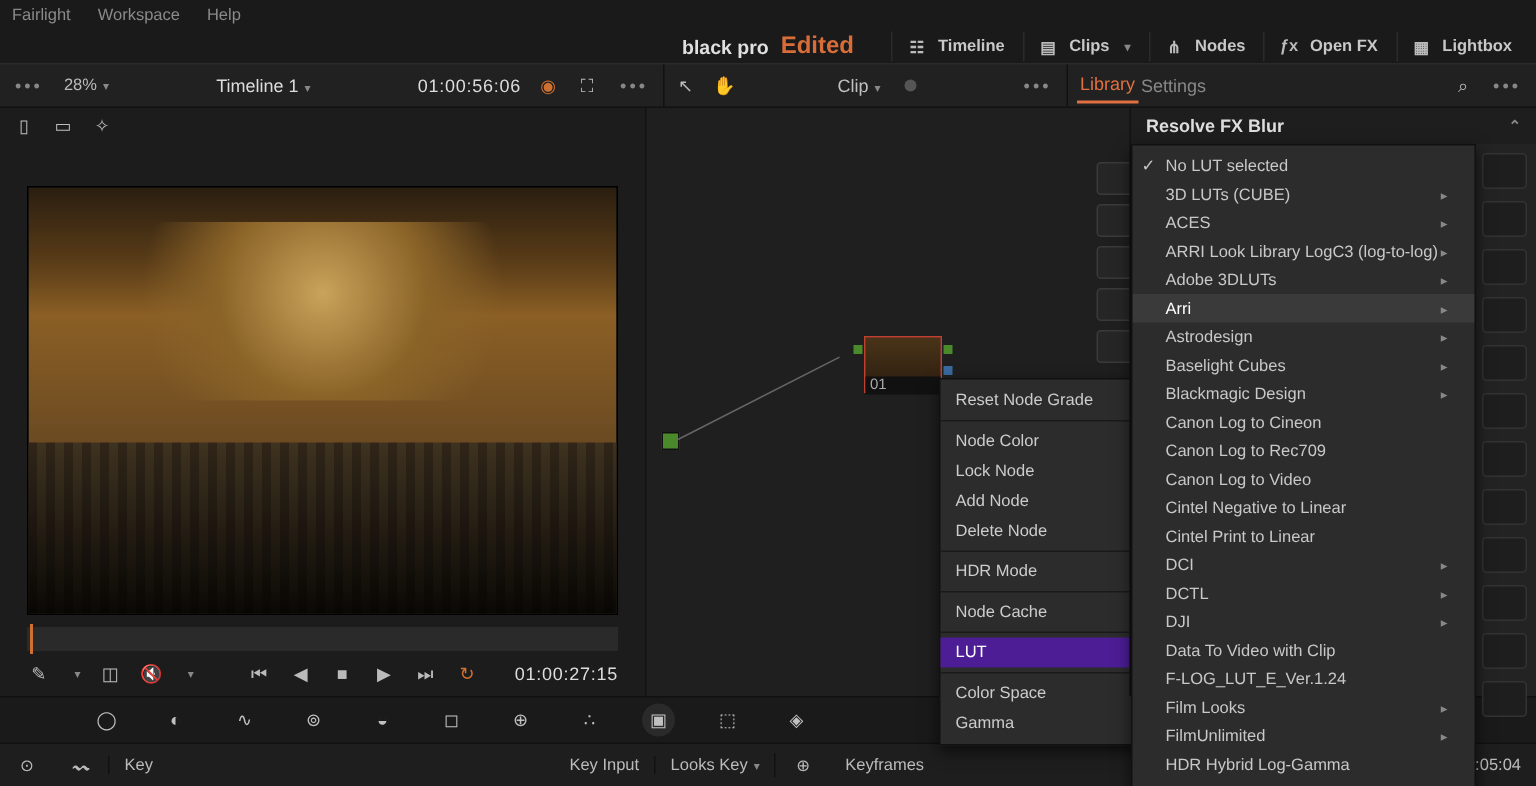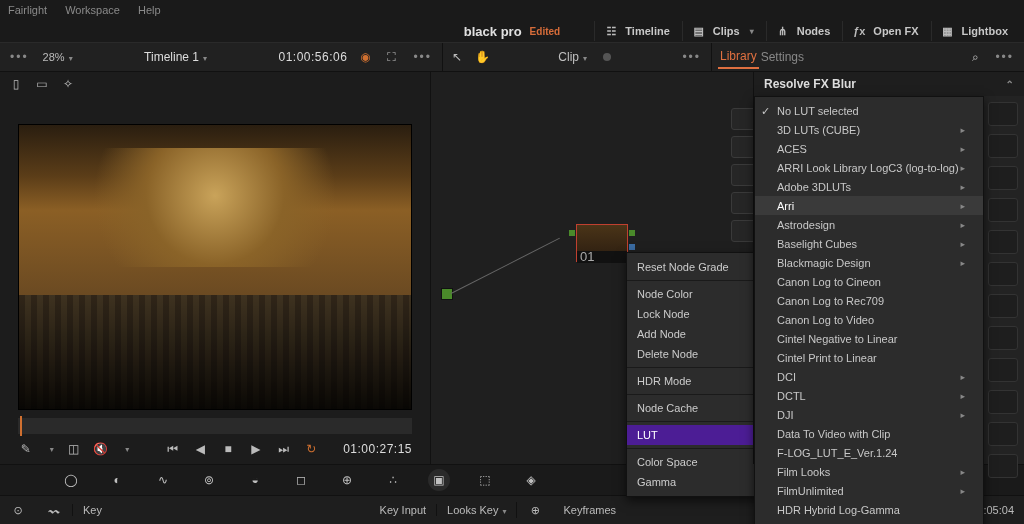--- a/index.html
+++ b/index.html
@@ -1,20 +1,20 @@
 <!DOCTYPE html>
 <html><head>
 <meta charset="utf-8">
 <style>
   html,body{margin:0;padding:0;width:1024px;height:524px;background:#1a1a1a;color:#c0c0c0;font-family:"Segoe UI",Arial,sans-serif;font-size:12px;overflow:hidden;}
   .row{display:flex;align-items:center;}
   .topmenu{height:20px;padding:0 8px;gap:18px;color:#8a8a8a;font-size:11px;background:#1a1a1a;}
   .titlebar{height:22px;justify-content:center;position:relative;font-weight:bold;}
   .title{color:#e0e0e0;font-size:13px;}
-  .title-edited{color:#d86d3a;font-size:10px;margin-left:8px;}
+  .title-edited{color:#d86d3a;font-size:16px;margin-left:8px;}
   .toolbar-right{position:absolute;right:8px;top:0;height:22px;gap:4px;}
   .tool-btn{display:flex;align-items:center;gap:6px;padding:0 8px;height:20px;color:#c8c8c8;font-size:11px;border-left:1px solid #2a2a2a;}
   .subbar{height:28px;background:#212121;border-top:1px solid #2a2a2a;border-bottom:1px solid #111;}
   .sub-left,.sub-mid,.sub-right{display:flex;align-items:center;height:100%;}
   .sub-left{flex:0 0 430px;padding:0 6px;gap:10px;}
   .sub-mid{flex:1;padding:0 6px;gap:10px;border-left:1px solid #111;}
   .sub-right{flex:0 0 300px;padding:0 6px;gap:10px;border-left:1px solid #111;justify-content:space-between;}
   .pct{color:#bbb;font-size:11px;}
   .tl-name{flex:1;text-align:center;color:#ddd;font-size:12px;}
   .tc{color:#ddd;font-size:12px;letter-spacing:0.5px;}
@@ -30,21 +30,21 @@
   .viewer-img::after{content:"";position:absolute;left:0;right:0;bottom:0;height:40%;background:linear-gradient(180deg,transparent,#000 120%),repeating-linear-gradient(90deg,#2a2218 0 6px,#3a3020 6px 12px);opacity:0.9;}
   .playbar{height:16px;margin:0 18px;background:#2a2a2a;position:relative;}
   .playbar::before{content:"";position:absolute;left:2px;top:-2px;width:2px;height:20px;background:#d07030;}
   .transport{height:30px;padding:0 18px;gap:12px;justify-content:flex-start;}
   .transport .spacer{flex:1;}
   .transport .tc{margin-left:auto;}
   .ico{width:16px;height:16px;display:inline-flex;align-items:center;justify-content:center;color:#bbb;}
   .loop{color:#d07030;}
   .node-pane{flex:1;background:#1f1f1f;position:relative;}
   .node-thumb{position:absolute;left:145px;top:152px;width:50px;height:36px;border:1px solid #c04030;background:linear-gradient(180deg,#4a3418,#2a1c10);}
-  .node-thumb .lab{position:absolute;left:0;right:0;bottom:-2px;height:12px;background:#111;color:#aaa;font-size:13px;text-align:left;padding-left:3px;line-height:12px;}
+  .node-thumb .lab{position:absolute;left:0;right:0;bottom:-2px;height:12px;background:#111;color:#aaa;font-size:10px;text-align:left;padding-left:3px;line-height:12px;}
   .node-in{position:absolute;left:10px;top:216px;width:10px;height:10px;background:#4a8a2a;border:1px solid #111;}
   .conn1{position:absolute;left:20px;top:221px;width:122px;height:1px;background:#666;transform-origin:left;transform:rotate(-27deg);}
   .dot-g{position:absolute;width:6px;height:6px;background:#4a8a2a;}
   .dot-b{position:absolute;width:6px;height:6px;background:#3a6aa0;}
   .tooltip{position:absolute;left:175px;top:113px;background:#111;border:1px solid #000;color:#ccc;font-size:11px;padding:4px 8px;}
   .ctx{position:absolute;left:195px;top:180px;width:160px;background:#2c2c2c;border:1px solid #111;box-shadow:0 4px 10px rgba(0,0,0,0.6);padding:4px 0;}
   .ctx .mi{padding:4px 10px;color:#ccc;font-size:11px;display:flex;justify-content:space-between;align-items:center;}
   .ctx .sep{height:1px;background:#1a1a1a;margin:3px 0;}
   .ctx .mi.hi{background:#4c1d95;color:#fff;}
   .arrow{color:#888;font-size:9px;}

